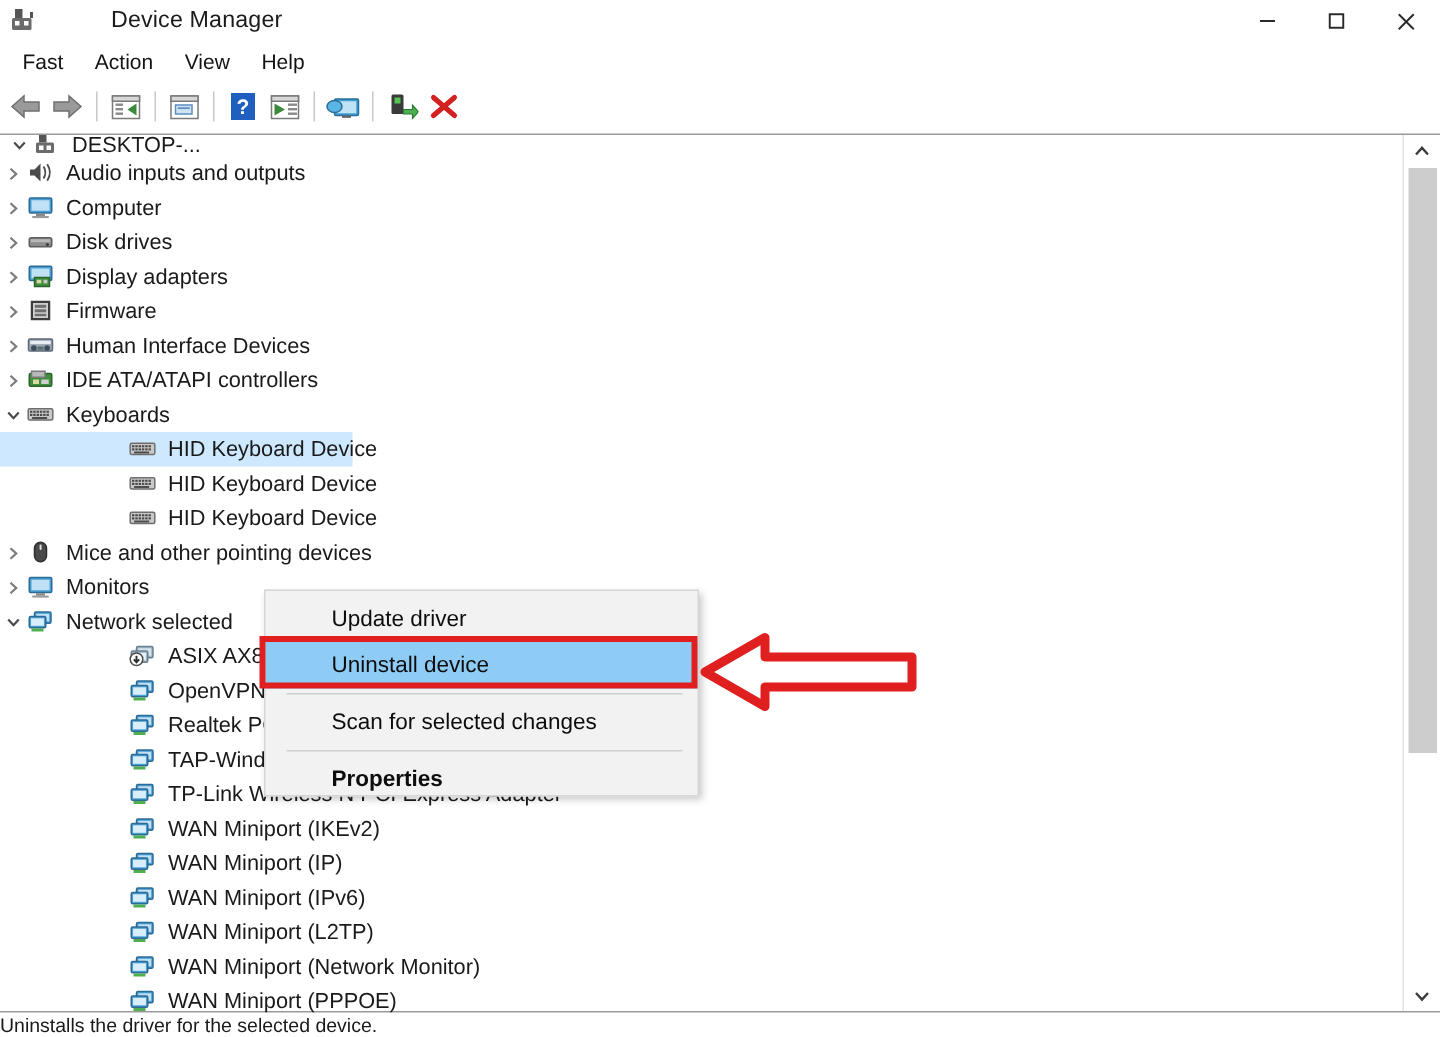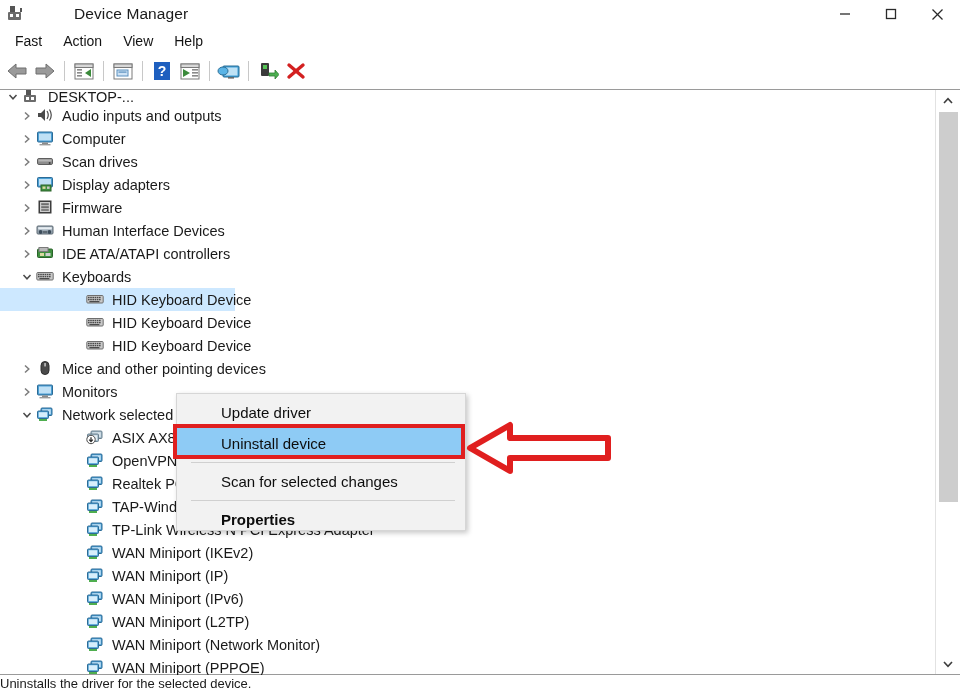--- a/index.html
+++ b/index.html
@@ -101,21 +101,21 @@
     color: #6d6d6d; position: relative; z-index: 1;
   }
   .ico {
     width: 20px; height: 18px; flex: none; margin-right: 6px;
     position: relative; z-index: 1;
   }
   .lbl { position: relative; z-index: 1; }
 
   
   .lvl0 { padding-left: 4px; }
-  .lvl1 { padding-left: 18px; }
+  .lvl1 { }
   .lvl2 { padding-left: 68px; }
 
   
   .vscroll {
     position: absolute; right: 0; top: 0; width: 24px; height: 585px;
     background: #ffffff; border-left: 1px solid #e2e2e2;
   }
   .sb-arrow {
     position: absolute; left: 0; width: 24px; height: 22px;
     display: flex; align-items: center; justify-content: center;
@@ -354,21 +354,21 @@
             <div class="chev">
               <svg width="10" height="10" viewBox="0 0 10 10">
                 <path d="M3 1.5 L6.8 5 L3 8.5" fill="none" stroke="#7c7c7c" stroke-width="1.5"></path>
               </svg>
             </div>
             <div class="ico"><svg width="18" height="16" viewBox="0 0 18 16">
                 <rect x="1.5" y="5.5" width="15" height="6" rx="1.4" fill="#8d8d8d" stroke="#5e5e5e"></rect>
                 <rect x="2.5" y="6.5" width="13" height="2" fill="#b8b8b8"></rect>
                 <circle cx="13.6" cy="10" r="1" fill="#3d3d3d"></circle>
               </svg></div>
-            <div class="lbl">Scan drives</div>
+            <div class="lbl">Disk drives</div>
           </div>
           <div class="row lvl1">
             <div class="chev">
               <svg width="10" height="10" viewBox="0 0 10 10">
                 <path d="M3 1.5 L6.8 5 L3 8.5" fill="none" stroke="#7c7c7c" stroke-width="1.5"></path>
               </svg>
             </div>
             <div class="ico"><svg width="18" height="16" viewBox="0 0 18 16">
                 <rect x="1.5" y="1.5" width="15" height="9.5" rx="1" fill="#4a9fd4" stroke="#2c6b96"></rect>
                 <rect x="3" y="3" width="12" height="6.5" fill="#bfe0f5"></rect>

